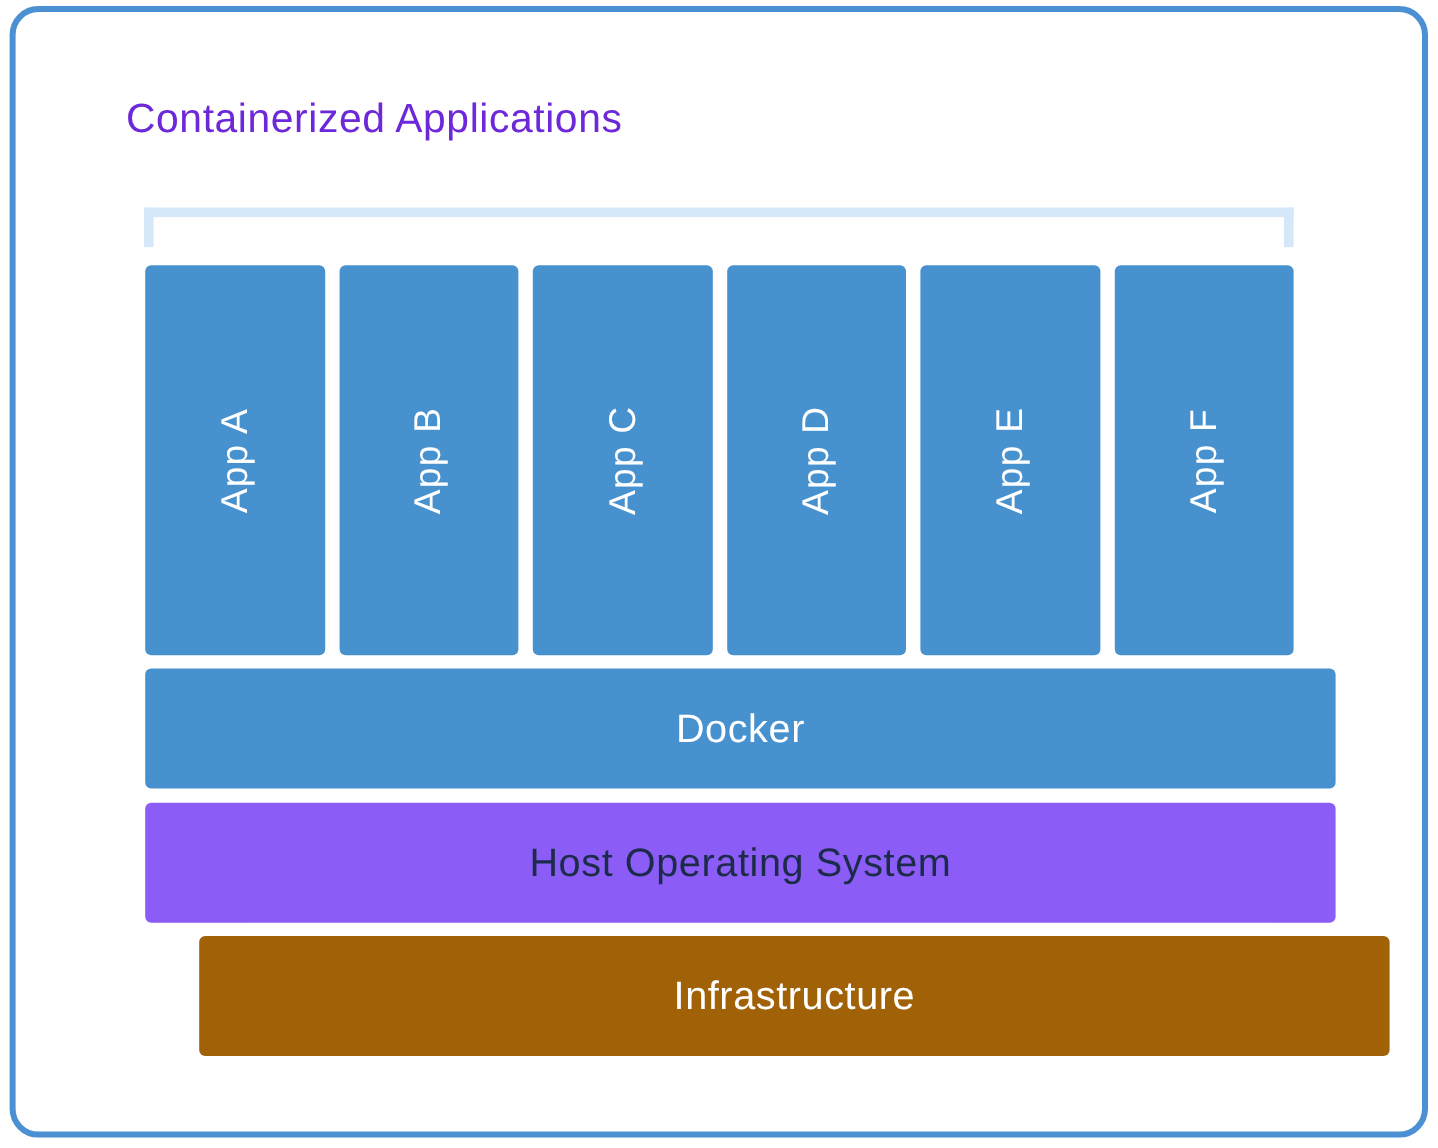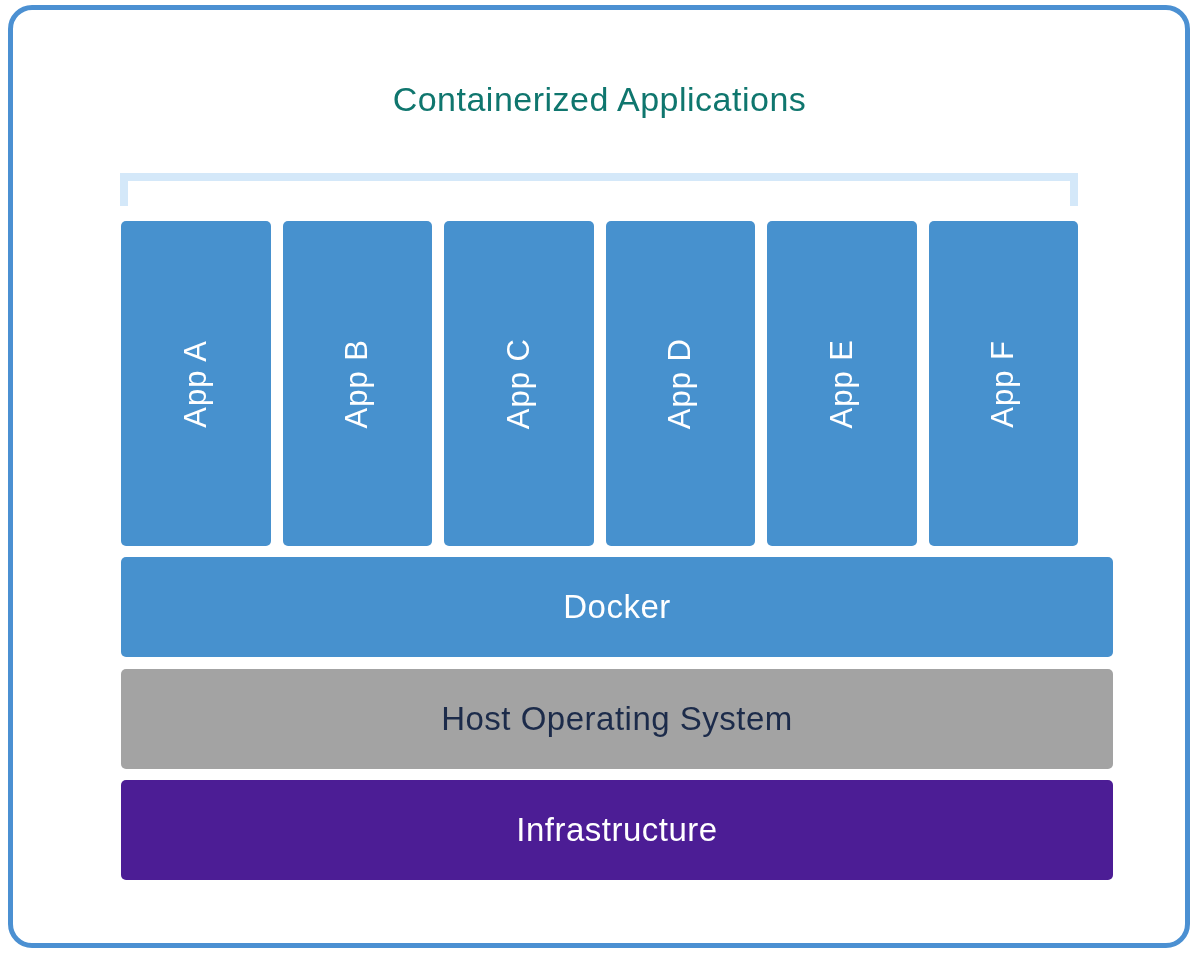--- a/index.html
+++ b/index.html
@@ -18,26 +18,25 @@
     top: 5px;
     width: 1182px;
     height: 943px;
     box-sizing: border-box;
     border: 5px solid #4b90d2;
     border-radius: 24px;
     background: #ffffff;
   }
   .diagram-title {
     position: absolute;
-    left: 121px;
+    left: 105px;
     top: 80px;
     width: 957px;
-    text-align: center;
     font-size: 34px;
-    color: #0f766e;
+    color: #6d28d9;
     letter-spacing: 0.5px;
   }
   .bracket {
     position: absolute;
     left: 120px;
     top: 173px;
     width: 958px;
     height: 33px;
     box-sizing: border-box;
     border-top: 8px solid #d4e8f9;
@@ -81,27 +80,28 @@
     font-size: 33px;
     letter-spacing: 0.5px;
   }
   .layer-docker {
     top: 557px;
     background: #4791ce;
     color: #ffffff;
   }
   .layer-host-os {
     top: 669px;
-    background: #a3a3a3;
+    background: #8b5cf6;
     color: #1c2b4a;
   }
   .layer-infrastructure {
     top: 780px;
-    background: #4c1d95;
+    background: #a16207;
     color: #ffffff;
+    margin-left: 45px;
   }
 </style>
 </head>
 <body>
 
 <div class="frame"></div>
 
 <div class="diagram-title">Containerized Applications</div>
 
 <div class="bracket"></div>

